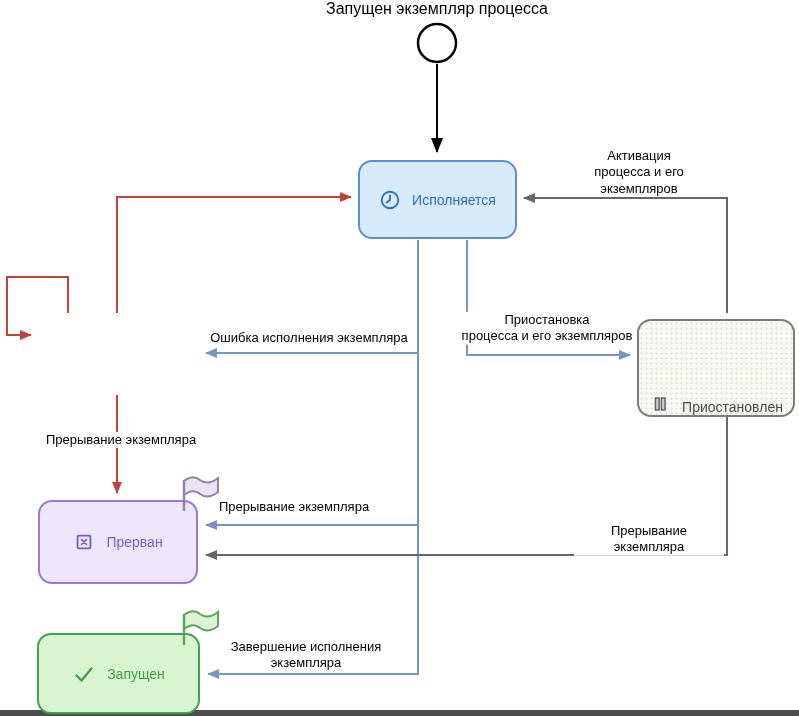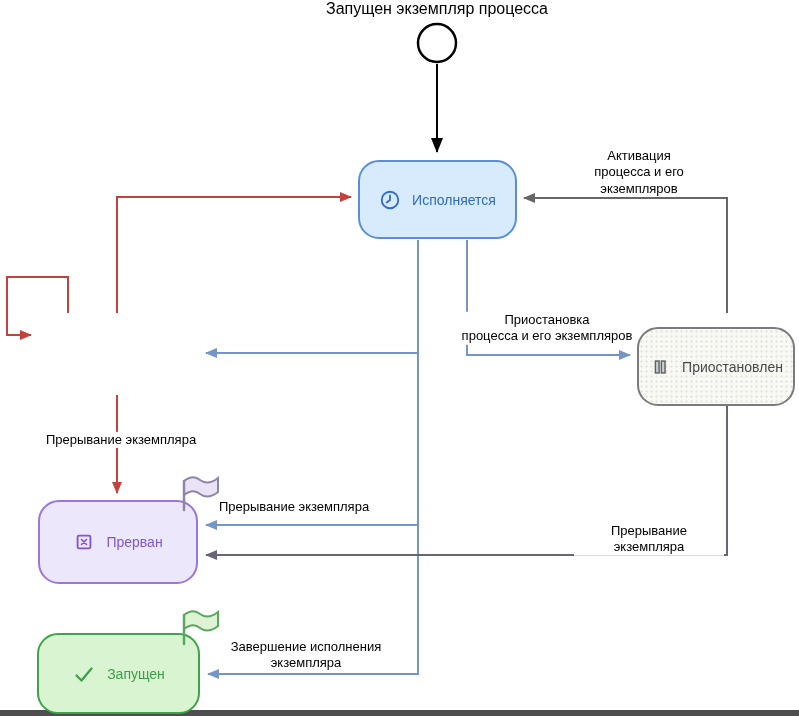--- a/index.html
+++ b/index.html
@@ -17,33 +17,33 @@
   #arrow-gray path{fill:var(--edge-gray);}
   #arrow-graypurple path{fill:var(--edge-graypurple);}
   #arrow-black path{fill:var(--edge-black);}
 
   .edge-label{position:absolute;transform:translate(-50%,-50%);z-index:3;
     background:var(--label-bg);color:var(--label-text);
     font-size:13px;line-height:1.25;text-align:center;
     white-space:pre-line;padding:0 3px;}
   .start-label{font-size:16px;}
 
-  .node{position:absolute;z-index:4;border-radius:21px;border:2px solid;
+  .node{position:absolute;z-index:4;border-radius:14px;border:2px solid;
     display:flex;align-items:center;justify-content:center;gap:11px;
     font-size:14px;box-sizing:border-box;}
   .node .icon{display:flex;align-items:center;}
   .node-executing{left:358px;top:160px;width:159px;height:79px;
     background:var(--executing-fill);border-color:var(--executing-border);color:var(--executing-text);}
   .node-incident{left:38px;top:313px;width:161px;height:81px;
     background:var(--incident-fill);border-color:var(--incident-border);color:var(--incident-text);}
-  .node-suspended{left:637px;top:327px;width:158px;height:79px;
+  .node-suspended{left:637px;top:319px;width:158px;height:98px;
     background-color:var(--suspended-fill);
     background-image:radial-gradient(circle,#e7e7e0 1px,transparent 1.2px);
     background-size:5px 5px;
-    border-color:var(--suspended-border);color:var(--suspended-text);}
+    border-color:var(--suspended-border);color:var(--suspended-text);align-items:flex-end;}
   .node-interrupted{left:38px;top:500px;width:160px;height:84px;
     background:var(--interrupted-fill);border-color:var(--interrupted-border);color:var(--interrupted-text);}
   .node-completed{left:37px;top:633px;width:163px;height:81px;
     background:var(--completed-fill);border-color:var(--completed-border);color:var(--completed-text);}
 
   .flag{position:absolute;z-index:5;}
   .flag-interrupted{left:179px;top:472px;}
   .flag-completed{left:179px;top:606px;}
 
   #start-circle{position:absolute;left:416px;top:22px;width:42px;height:42px;z-index:4;}
@@ -84,20 +84,21 @@
     <path class="edge-red" d="M117 395 L117 493" marker-end="url(#arrow-red)"></path>
   </svg>
 
   <div class="edge-label start-label" style="left:437px;top:9px;">Запущен экземпляр процесса</div>
   <svg id="start-circle" viewBox="0 0 42 42" xmlns="http://www.w3.org/2000/svg">
     <circle cx="21" cy="21" r="19" fill="#ffffff" stroke="#000000" stroke-width="2.5"></circle>
   </svg>
 
   <div class="edge-label" style="left:639px;top:172px;">Активация
 процесса и его экземпляров</div>
+  <div class="edge-label" style="left:309px;top:338px;">Ошибка исполнения экземпляра</div>
   <div class="edge-label" style="left:547px;top:328px;">Приостановка
 процесса и его экземпляров</div>
   <div class="edge-label" style="left:121px;top:440px;">Прерывание экземпляра</div>
   <div class="edge-label" style="left:294px;top:507px;">Прерывание экземпляра</div>
   <div class="edge-label" style="left:649px;top:539px;">Прерывание экземпляра</div>
   <div class="edge-label" style="left:306px;top:655px;">Завершение исполнения
 экземпляра</div>
 
   <div class="node node-executing">
     <span class="icon">

